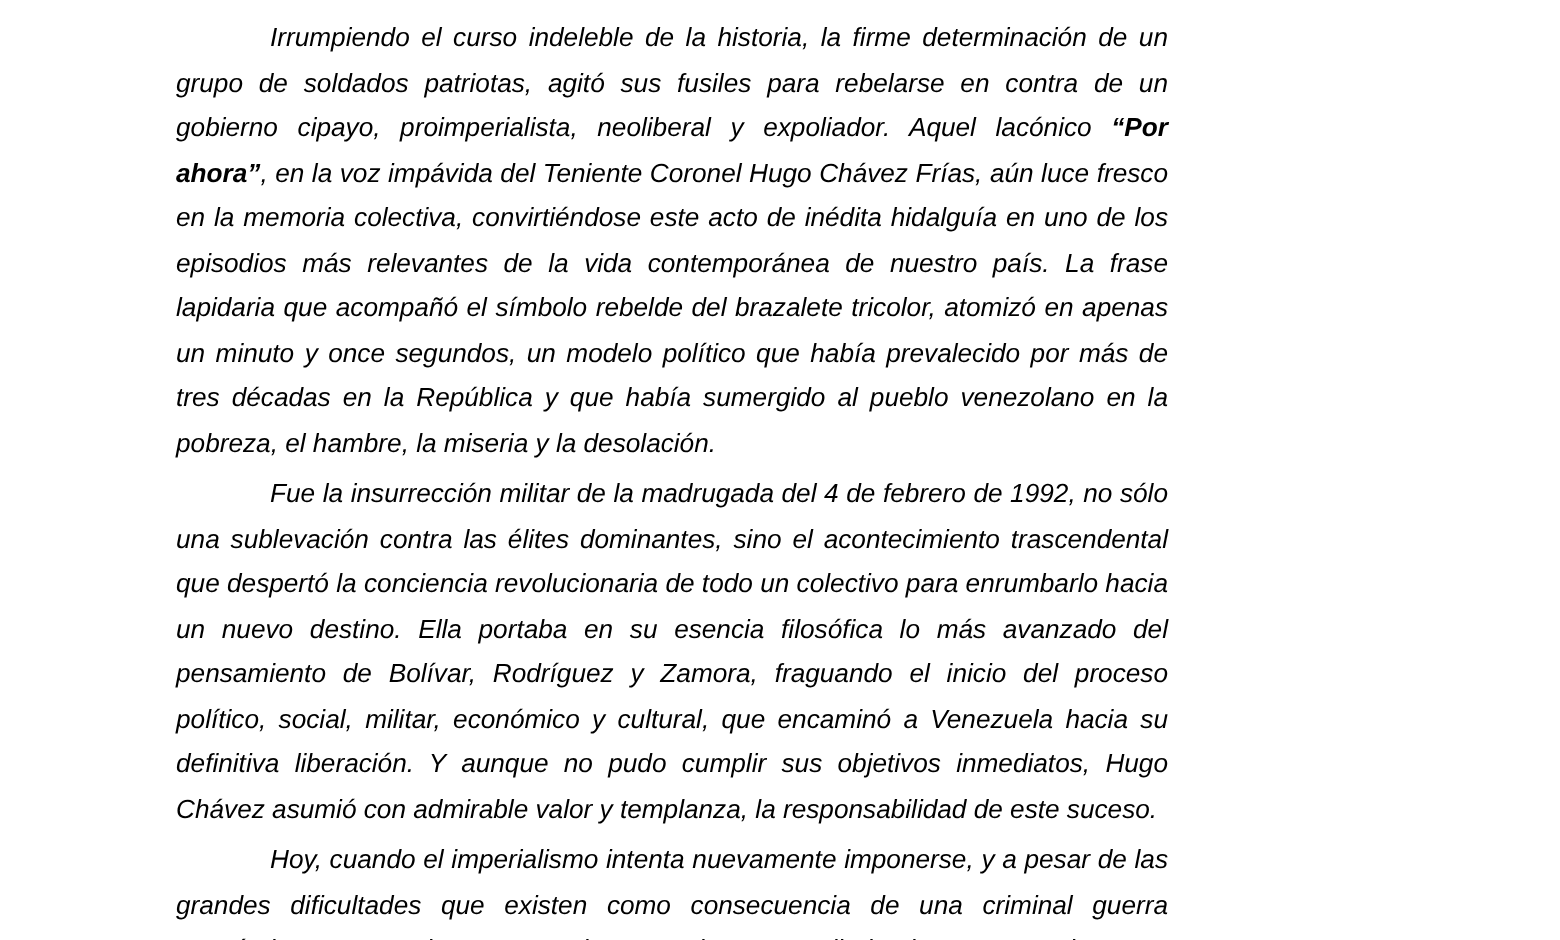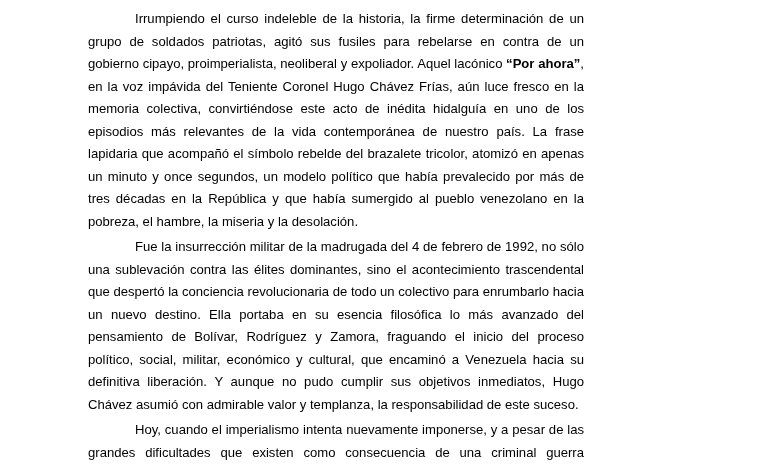--- a/index.html
+++ b/index.html
@@ -13,20 +13,21 @@
     font-family: "Liberation Sans", sans-serif;
     overflow: hidden;
   }
   .page {
     position: relative;
     width: 676px;
     height: 470px;
     background: #ffffff;
     box-sizing: border-box;
     padding: 8px 92px 0 88px;
+    font-style: italic;
   }
   .doc-body {
     font-size: 13.1px;
     line-height: 1.72;
     color: #000000;
     text-align: justify;
     text-justify: inter-word;
     hyphens: none;
   }
   .para {

